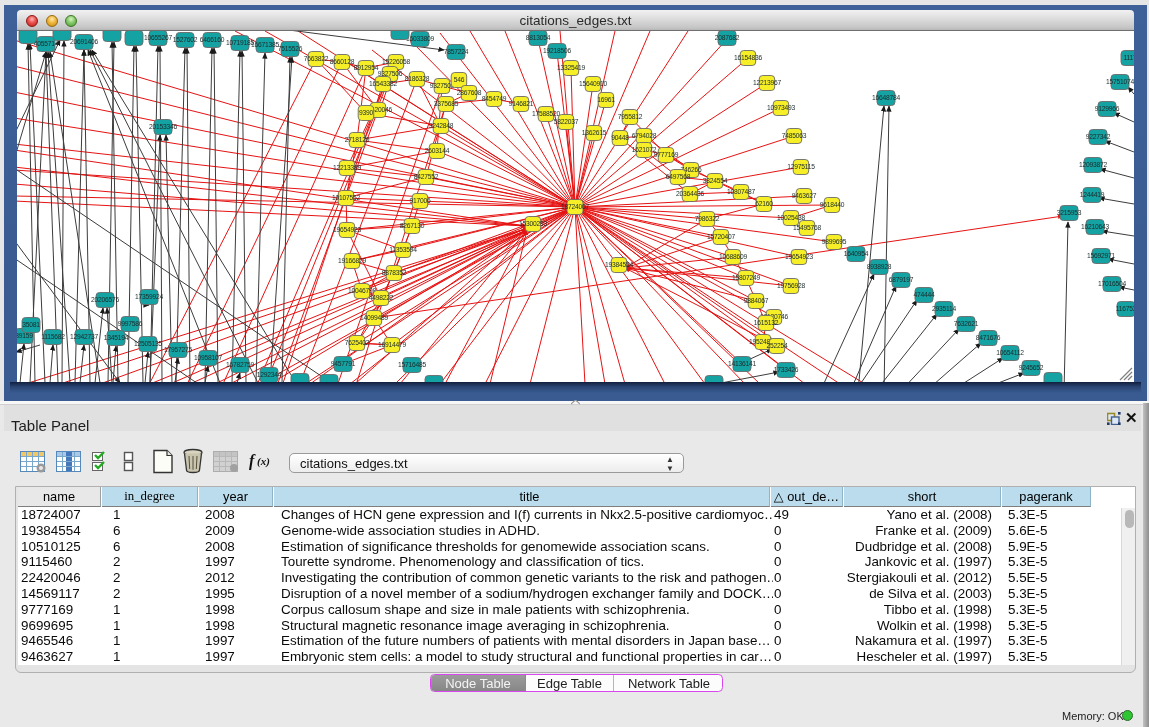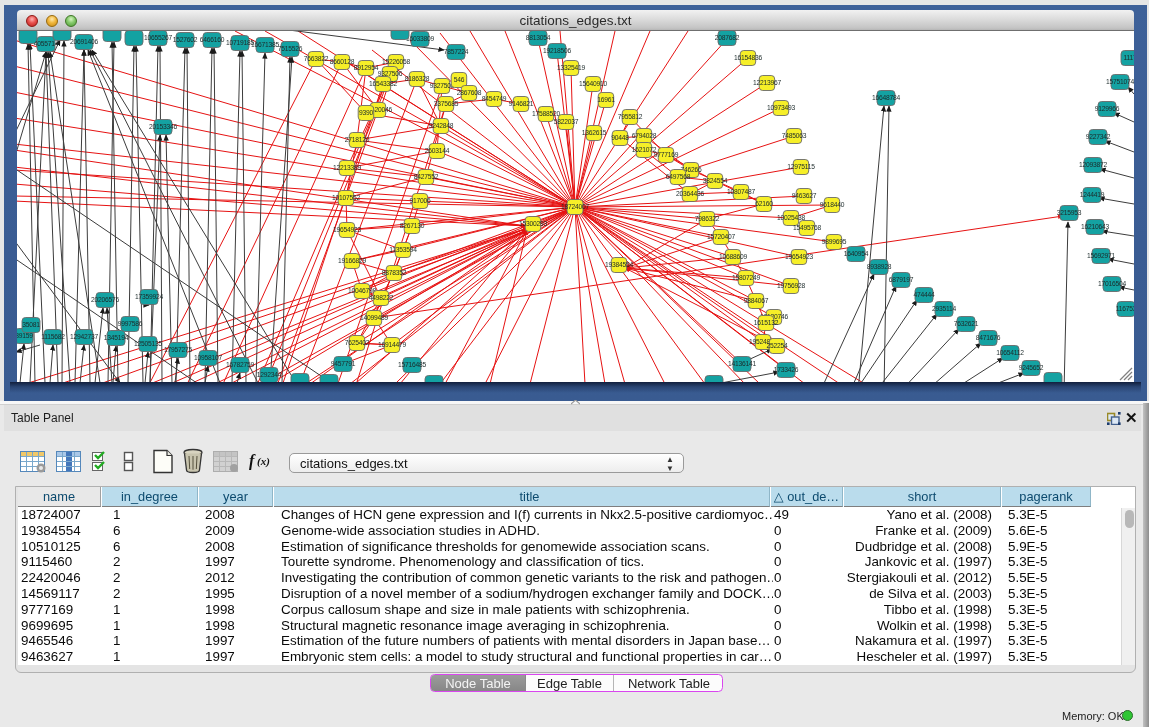--- a/index.html
+++ b/index.html
@@ -14,30 +14,30 @@
   border-bottom:1px solid #6f6f6f; border-radius:4px 4px 0 0; }
 #titlebar .title { position:absolute; left:0; right:0; top:3px; text-align:center; font-size:13.5px; color:#2a2a2a; }
 .tl { position:absolute; top:4.5px; width:12px; height:12px; border-radius:50%; }
 #tl-r { left:9px; background:radial-gradient(circle at 50% 32%,#ffb3b3 0%,#e8514e 45%,#b8201d 100%); border:1px solid #8e1713;}
 #tl-y { left:28.7px;   background:radial-gradient(circle at 50% 32%,#ffe9ac 0%,#f0b63b 45%,#c78a14 100%); border:1px solid #97690d;}
 #tl-g { left:48.4px; background:radial-gradient(circle at 50% 32%,#d6f5c0 0%,#84c96a 45%,#4f9a36 100%); border:1px solid #3f7526;}
 #canvas { position:absolute; left:0; top:21px; width:1117px; height:351px; background:#ffffff; overflow:hidden; }
 #tablepanel { position:absolute; left:0px; top:401px; width:1149px; height:326px; background:#e9e9e9; }
 #tp-divider { position:absolute; left:0; top:0; width:1149px; height:4px; background:#f7f7f7; border-bottom:1px solid #d0d0d0;}
 #tp-head { position:absolute; left:4px; top:4px; width:1137px; height:26px; background:#e0e0e0; }
-#tp-head .t { position:absolute; left:7px; top:6px; font-size:12px; color:#1e1e1e; }
+#tp-head .t { position:absolute; left:7px; top:12px; font-size:15px; color:#1e1e1e; }
 #tp-x { position:absolute; left:1121px; top:4px; font-size:15px; font-weight:bold; color:#111; }
 #floaticon { position:absolute; left:1103px; top:7px; width:14px; height:13px; }
 #rightstrip { position:absolute; left:1143px; top:403px; width:6px; height:324px; background:linear-gradient(90deg,#c2c2c2,#8d8d8d); }
 #toolbar { position:absolute; left:17px; top:46px; width:1120px; height:32px; }
 #combo { position:absolute; left:289px; top:52px; width:395px; height:20px; border:1px solid #9a9a9a; border-radius:5px;
   background:linear-gradient(180deg,#ffffff,#ededed); font-size:13px; color:#111; line-height:19px; padding-left:10px; }
 #combo .arrows { position:absolute; right:9px; top:1px; font-size:8px; line-height:9px; color:#333; text-align:center;}
 #tablewrap { position:absolute; left:15px; top:85px; width:1121px; height:187px; background:#e4e4e4; border:1px solid #b0b0b0; border-radius:0 0 6px 6px; overflow:hidden; }
-#thead { position:absolute; left:2px; top:0; height:20px; width:1120px; font-size:12.8px; color:#0c4a6e; background:#fff; }
+#thead { position:absolute; left:2px; top:0; height:20px; width:1120px; font-size:12.8px; color:#000000; background:#fff; }
 #thead .h { position:absolute; top:0; height:20px; background:#badcec; border-right:1px solid #8fb6c8; border-bottom:1px solid #7e7e7e; text-align:center; line-height:19px; }
 #thead .h.sel { background:#e8e8e8; border-right:1px solid #a0a0a0; }
 #tbody { position:absolute; left:2px; top:20px; width:1120px; height:158px; overflow:hidden; font-size:13.4px; color:#0a0a0a; background:#fff; }
 .tr { position:relative; height:15.8px; line-height:15.6px; white-space:nowrap; }
 .c { position:absolute; top:0; overflow:hidden; }
 .c-name { left:3px; width:95px; }
 .c-ind  { left:95px; width:97px; }
 .c-year { left:187px; width:75px; }
 .c-title{ left:263px; width:492px; }
 .c-out  { left:756px; width:73px; }
@@ -955,21 +955,21 @@
         </g>
         <circle cx="21" cy="17" r="4" fill="#8a8a8a"></circle>
       </g>
       <text x="232" y="19" font-size="16" font-style="italic" font-weight="bold" font-family="Liberation Serif,serif" fill="#111">f</text>
       <text x="240" y="18" font-size="11" font-style="italic" font-weight="bold" font-family="Liberation Serif,serif" fill="#111">(x)</text>
     </svg>
     <div id="combo">citations_edges.txt<div class="arrows">▲<br>▼</div></div>
     <div id="tablewrap">
       <div id="thead">
         <div class="h sel" style="left:0;width:83px;">name</div>
-        <div class="h" style="left:84px;width:96px;">in_degree</div>
+        <div class="h" style="left:84px;width:96px;font-family:Liberation Serif, serif;">in_degree</div>
         <div class="h" style="left:181px;width:74px;">year</div>
         <div class="h" style="left:256px;width:496px;padding-left:16px;">title</div>
         <div class="h" style="left:753px;width:72px;">△ out_de…</div>
         <div class="h" style="left:826px;width:157px;">short</div>
         <div class="h" style="left:984px;width:89px;">pagerank</div>
       </div>
       <div id="tbody">
 <div class="tr">
 <span class="c c-name">18724007</span>
             <span class="c c-ind">1</span>

